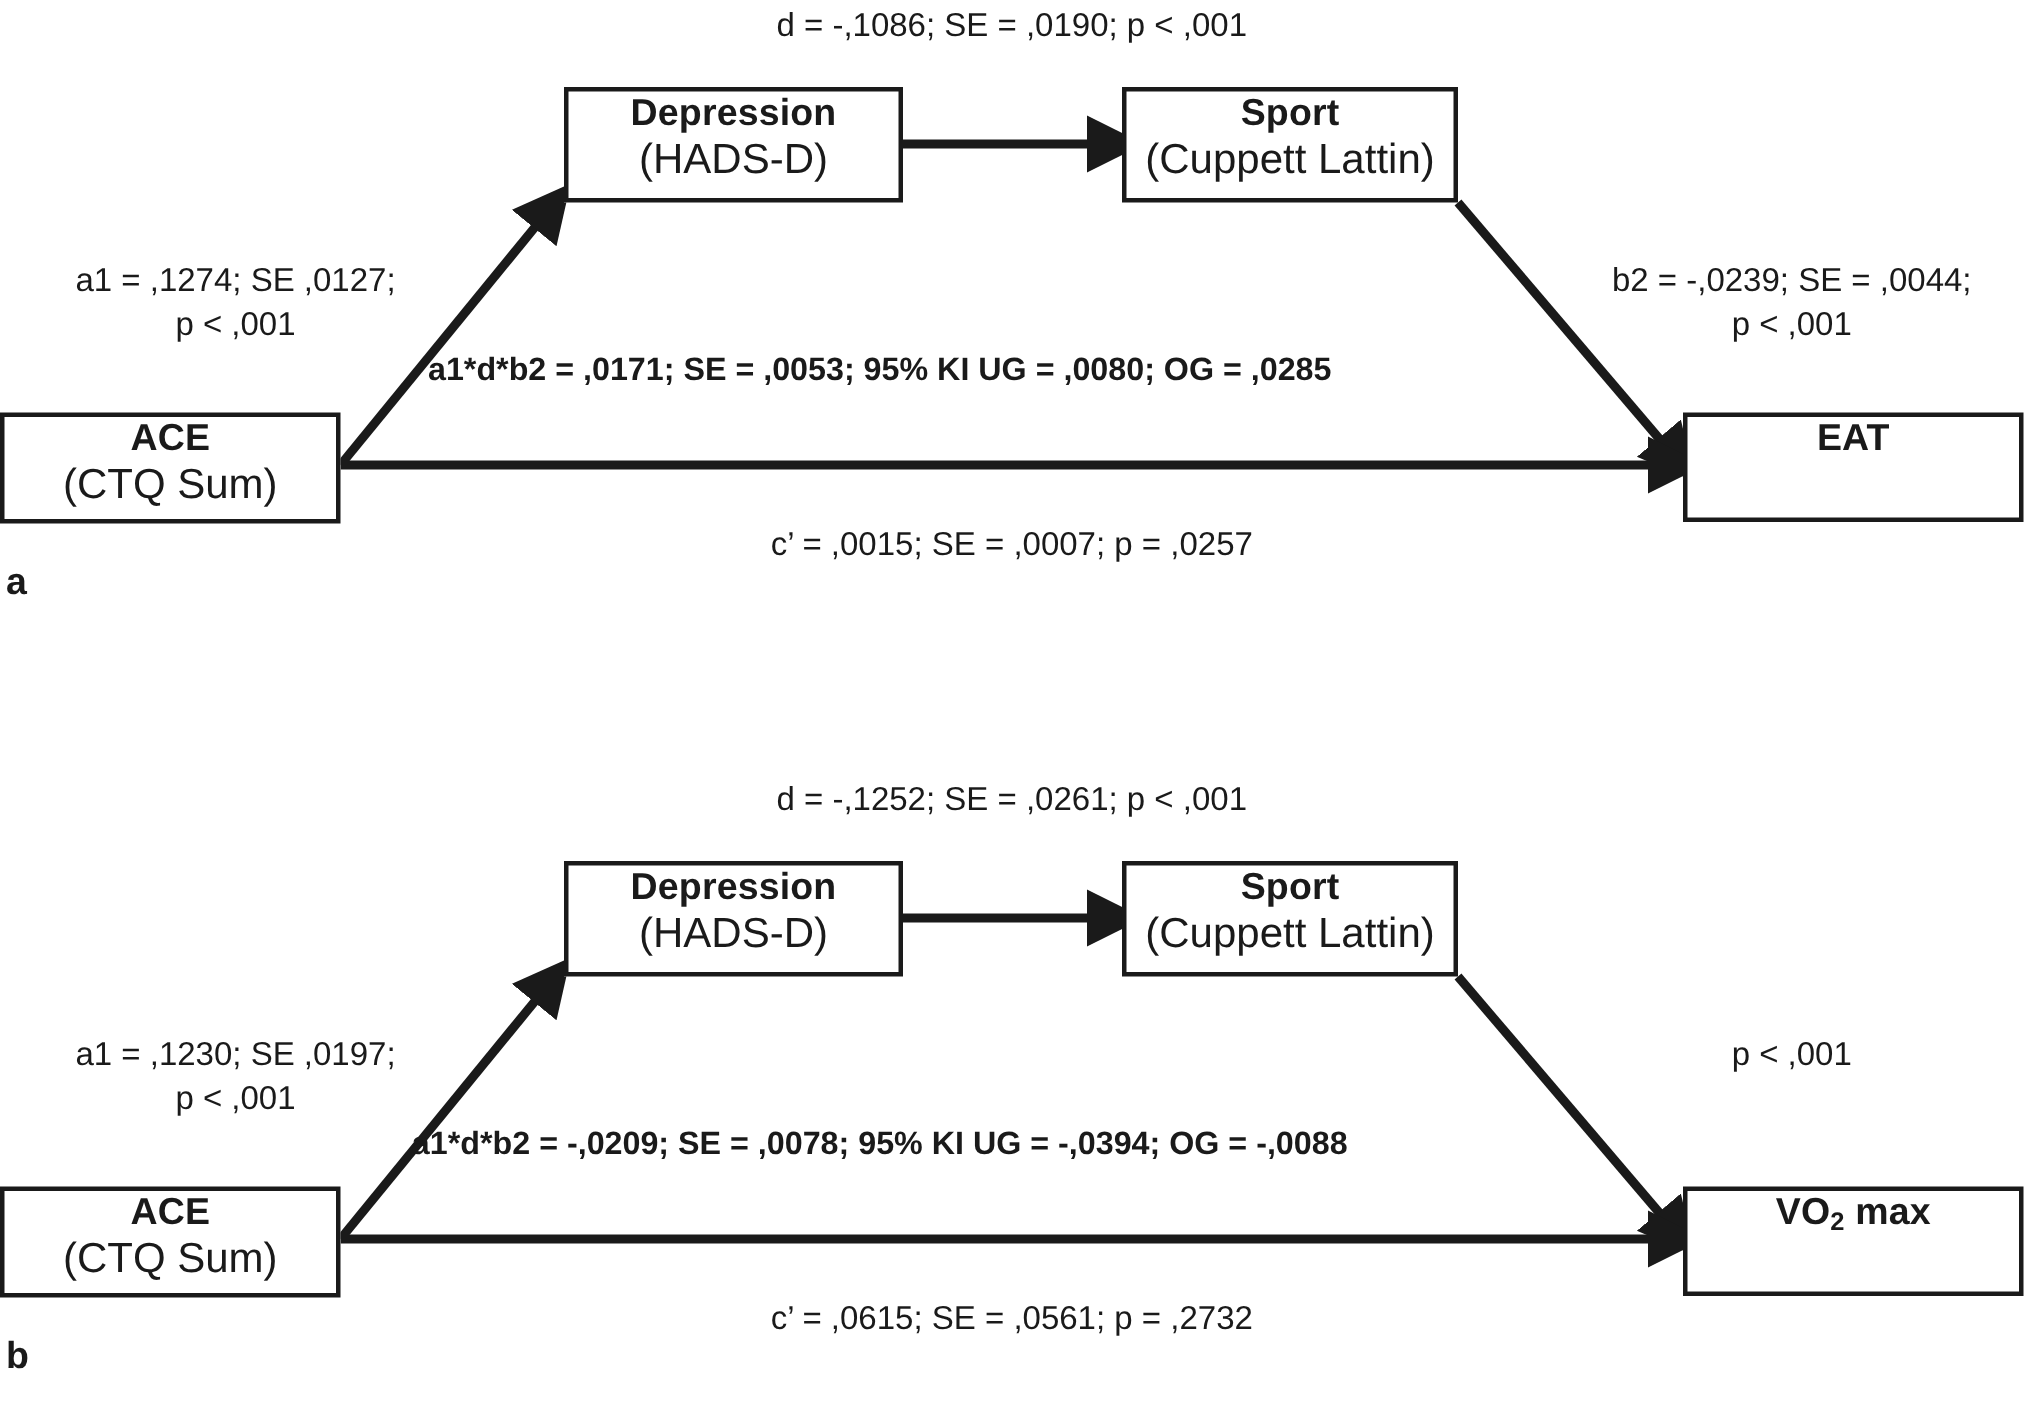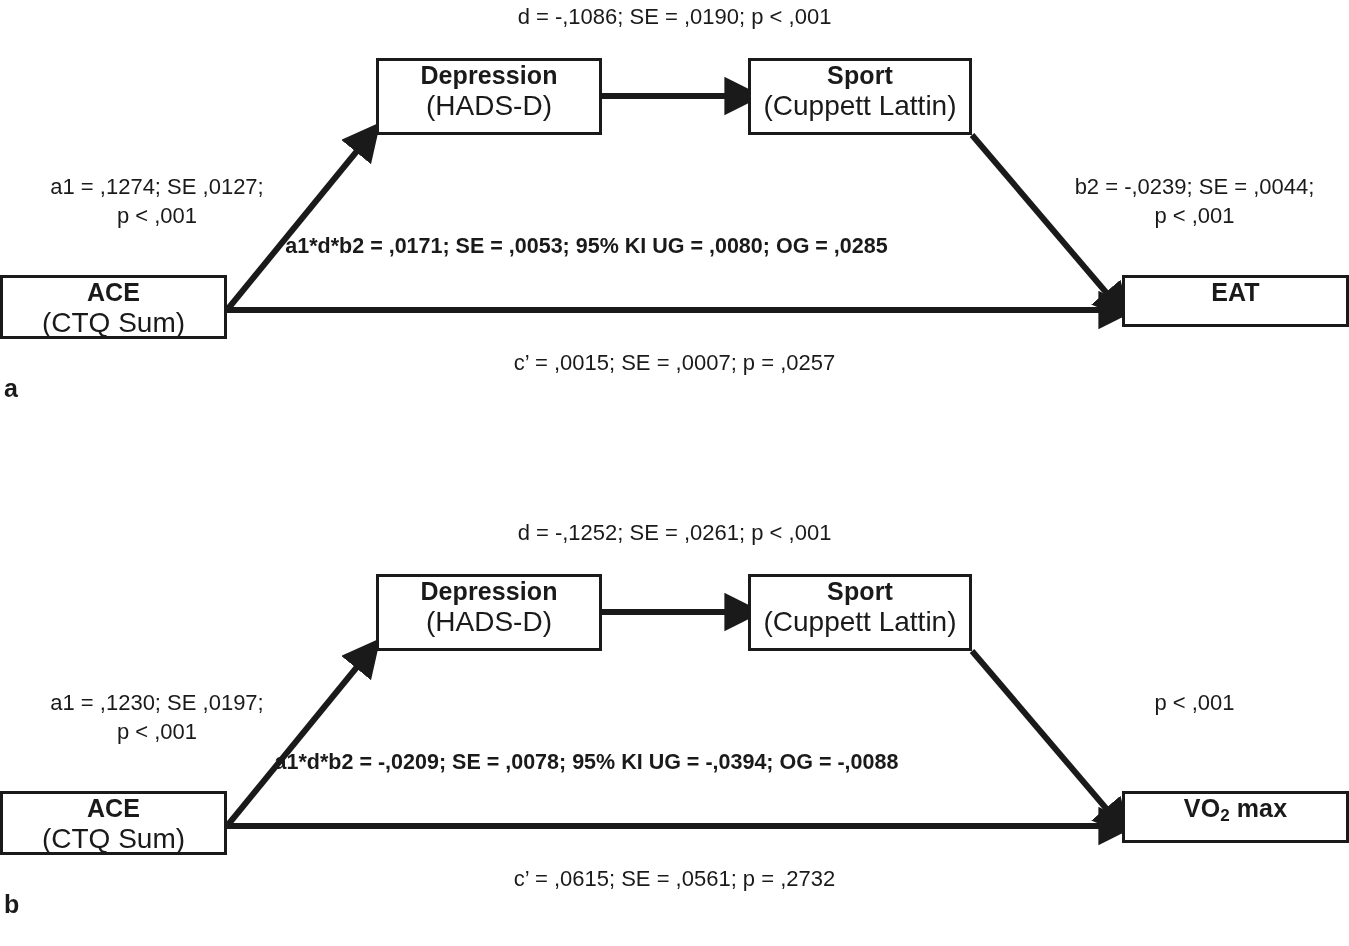--- a/index.html
+++ b/index.html
@@ -27,22 +27,22 @@
     align-items:center;
     justify-content:flex-start;
     line-height:1.12;
     z-index:3;
   }
   .node-title{font-weight:bold;font-size:25px;letter-spacing:.1px;white-space:nowrap;}
   .node-sub{font-weight:normal;font-size:28px;white-space:nowrap;margin-top:1px;}
 
   .box-dep{left:376px;top:58px;width:226px;height:77px;}
   .box-sport{left:748px;top:58px;width:224px;height:77px;}
-  .box-ace{left:0px;top:275px;width:227px;height:64px;}
-  .box-out{left:1122px;top:275px;width:227px;height:52px;}
+  .box-ace{left:0px;top:275px;width:227px;height:74px;}
+  .box-out{left:1122px;top:275px;width:227px;height:73px;}
 
   .lbl{
     position:absolute;
     font-size:22px;
     line-height:1.32;
     white-space:nowrap;
     z-index:4;
   }
   .lbl.center{text-align:center;}
   .lbl.bold{font-weight:bold;font-size:21.5px;}

